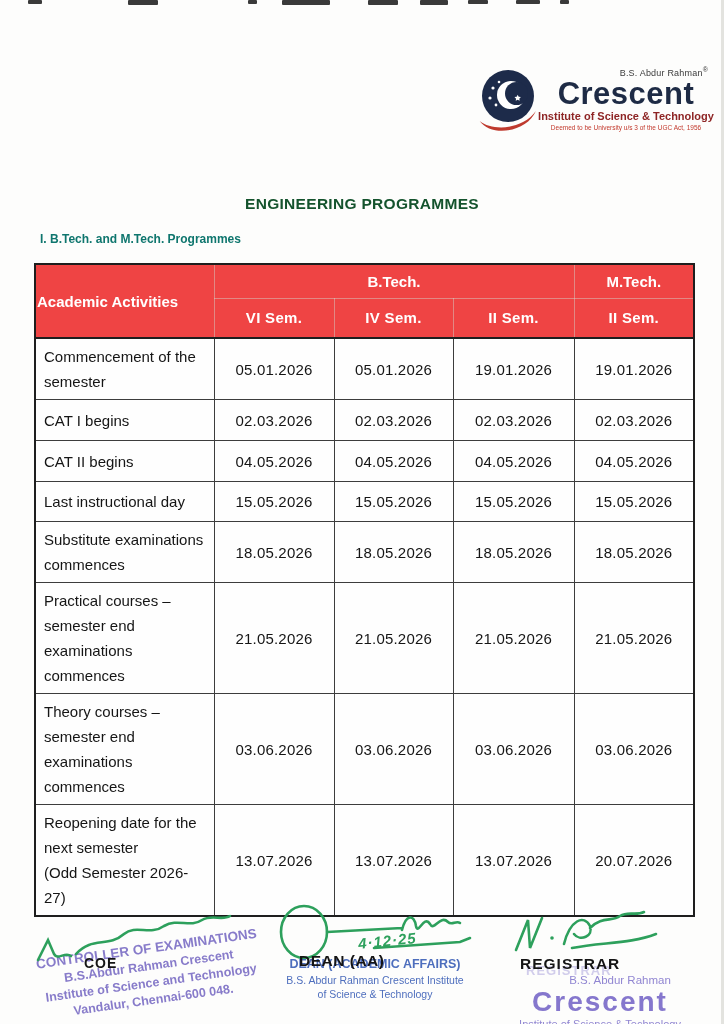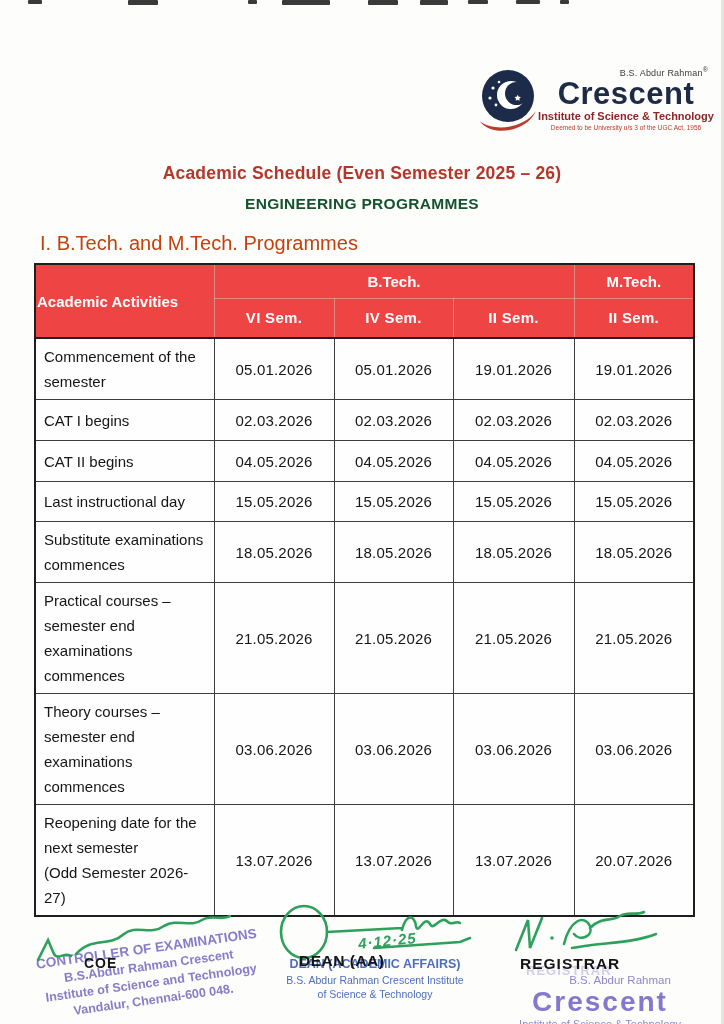--- a/index.html
+++ b/index.html
@@ -22,21 +22,21 @@
   .logo-text { position: absolute; left: 60px; top: 0; width: 176px; text-align: right; }
   .brand-small { font-size: 9px; color: #3b3b3b; letter-spacing: .2px; padding-right: 6px; }
   .brand-small sup { font-size: 7px; }
   .brand-large { font-size: 31px; font-weight: bold; color: #1e2b45; letter-spacing: .5px; line-height: 32px; text-align: center; }
   .brand-sub { font-size: 11px; font-weight: bold; color: #8e2525; text-align: center; line-height: 13px; }
   .brand-tagline { font-size: 6.5px; color: #c2392c; text-align: center; line-height: 9px; }
 
   
   .doc-title { position: absolute; left: 0; top: 163px; width: 724px; text-align: center; font-size: 17.5px; font-weight: bold; color: #b5372c; letter-spacing: .2px; }
   .doc-subtitle { position: absolute; left: 0; top: 195px; width: 724px; text-align: center; font-size: 15.5px; font-weight: bold; color: #14532d; letter-spacing: .3px; }
-  .doc-section { position: absolute; left: 40px; top: 232px; font-size: 20px; font-weight: normal; color: #c2410c; }
+  .doc-section { position: absolute; left: 40px; top: 232px; font-size: 12px; font-weight: bold; color: #0f766e; }
 
   
   table.sched { position: absolute; left: 34px; top: 263px; width: 659px; border-collapse: collapse; table-layout: fixed; border: 2.5px solid #1e1e1e; background: #fefefe; }
   table.sched col.c1 { width: 179px; }
   table.sched col.c2 { width: 120px; }
   table.sched col.c3 { width: 119px; }
   table.sched col.c4 { width: 121px; }
   table.sched col.c5 { width: 120px; }
   thead th { background: #ef4444; color: #fff; font-size: 15px; font-weight: bold; border: 1px solid rgba(210,220,210,.45); }
   thead { border-bottom: 2.5px solid #1e1e1e; }
@@ -108,21 +108,20 @@
       <path d="M2,50 C14,62 44,63 59,46 C48,66 12,68 2,50 Z" fill="#bf3a2e" transform="rotate(-6 30 55)"></path>
     </svg>
     <div class="logo-text">
       <div class="brand-small"><span>B.S. Abdur Rahman</span><sup>®</sup></div>
       <div class="brand-large">Crescent</div>
       <div class="brand-sub">Institute of Science &amp; Technology</div>
       <div class="brand-tagline">Deemed to be University u/s 3 of the UGC Act, 1956</div>
     </div>
   </div>
 
-  <div class="doc-title">Academic Schedule (Even Semester 2025 – 26)</div>
   <div class="doc-subtitle">ENGINEERING PROGRAMMES</div>
   <div class="doc-section">I.  B.Tech. and M.Tech. Programmes</div>
 
   <table class="sched">
     <colgroup>
         <col class="c1">
         <col class="c2">
         <col class="c3">
         <col class="c4">
         <col class="c5">

